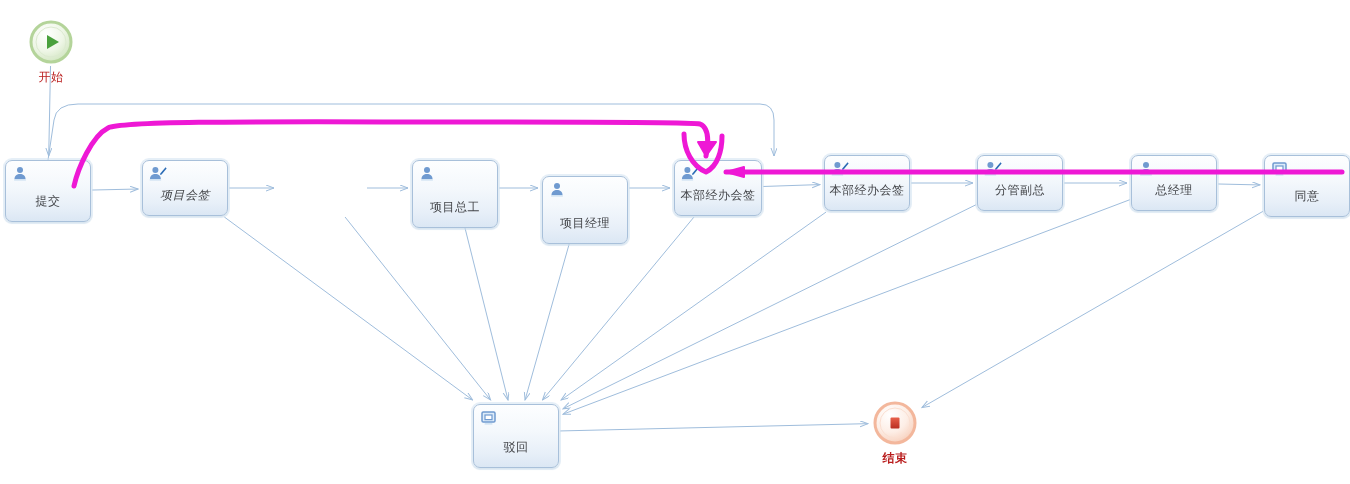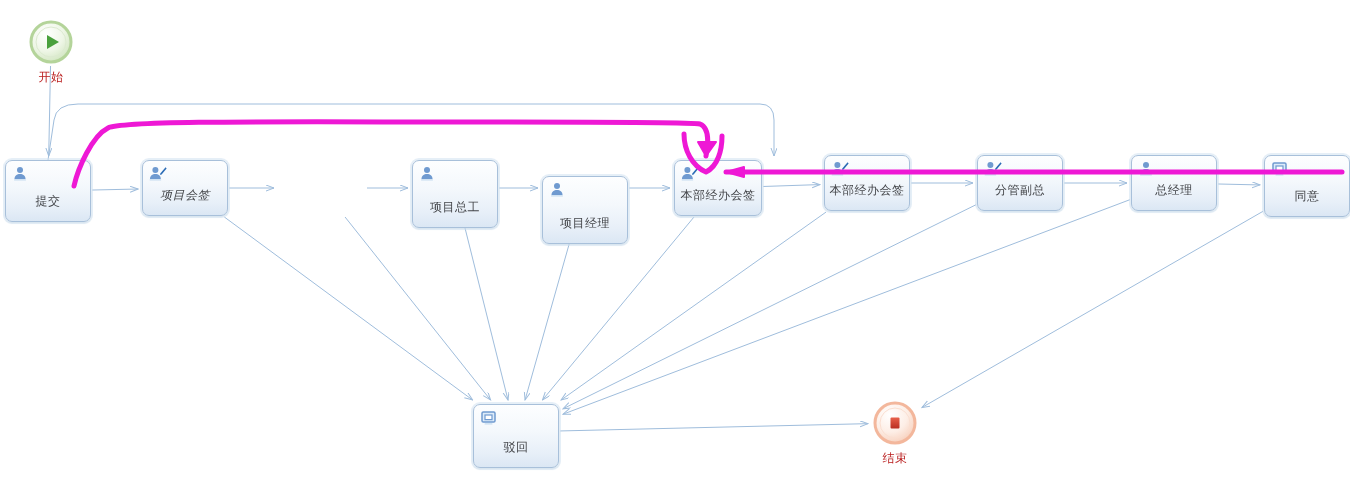--- a/index.html
+++ b/index.html
@@ -218,21 +218,21 @@
       </radialGradient>
       <linearGradient id="gSq" x1="0" y1="0" x2="0" y2="1">
         <stop offset="0%" stop-color="#e8604a"></stop>
         <stop offset="100%" stop-color="#b92f22"></stop>
       </linearGradient>
     </defs>
     <circle cx="23" cy="23" r="20" fill="url(#gEnd)" stroke="#f3b79c" stroke-width="3"></circle>
     <circle cx="23" cy="23" r="15" fill="none" stroke="#fadfd1" stroke-width="1"></circle>
     <rect x="18.5" y="17.5" width="9" height="11" rx="1" fill="url(#gSq)"></rect>
   </svg></div>
-      <div class="round-label" style="left: 850px; top: 450px;">结束</div>
+      <div class="round-label" style="left: 850px; top: 450px; font-weight: bold;">结束</div>
     </div>
 
   <svg id="anno-layer" viewBox="0 0 1350 484" width="1350" height="484" xmlns="http://www.w3.org/2000/svg">
     <g id="anno-group">
         <path d="M 74,186 C 78,168 92,136 108,128 C 124,120 300,122 470,122 C 600,122 690,122 700,124 C 710,128 708,146 706,156" fill="none" stroke="#ee18d5" stroke-width="5" stroke-linecap="round" stroke-linejoin="round"></path>
         <path d="M 684,134 C 684,150 692,166 706,172 C 718,166 722,150 722,136" fill="none" stroke="#ee18d5" stroke-width="5" stroke-linecap="round" stroke-linejoin="round"></path>
         <path d="M 1342,172 L 726,172" fill="none" stroke="#ee18d5" stroke-width="5" stroke-linecap="round" stroke-linejoin="round"></path>
         <path d="M 726,172 L 744,167 L 744,177 Z" fill="#ee18d5" stroke="#ee18d5" stroke-width="2" stroke-linecap="round" stroke-linejoin="round"></path>
         <path d="M 706,156 L 698,142 L 716,142 Z" fill="#ee18d5" stroke="#ee18d5" stroke-width="2" stroke-linecap="round" stroke-linejoin="round"></path>
       </g>

